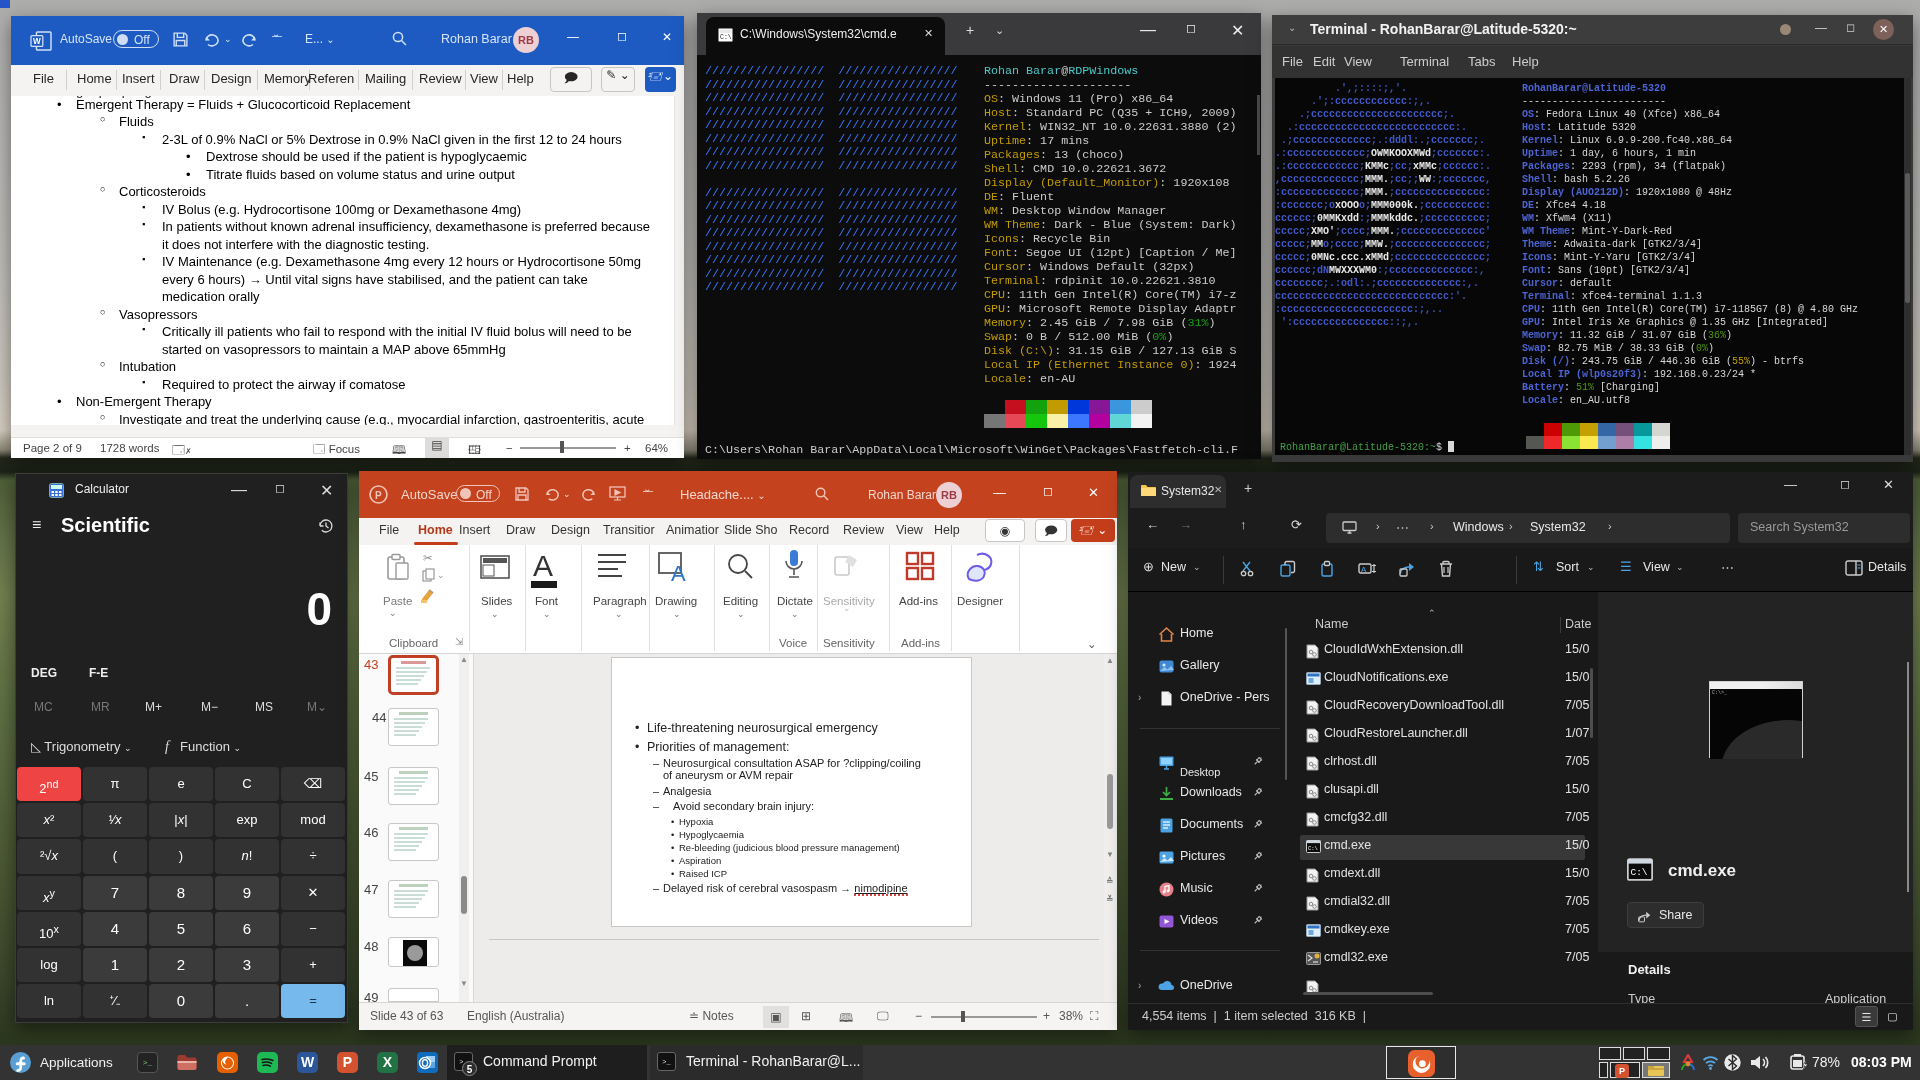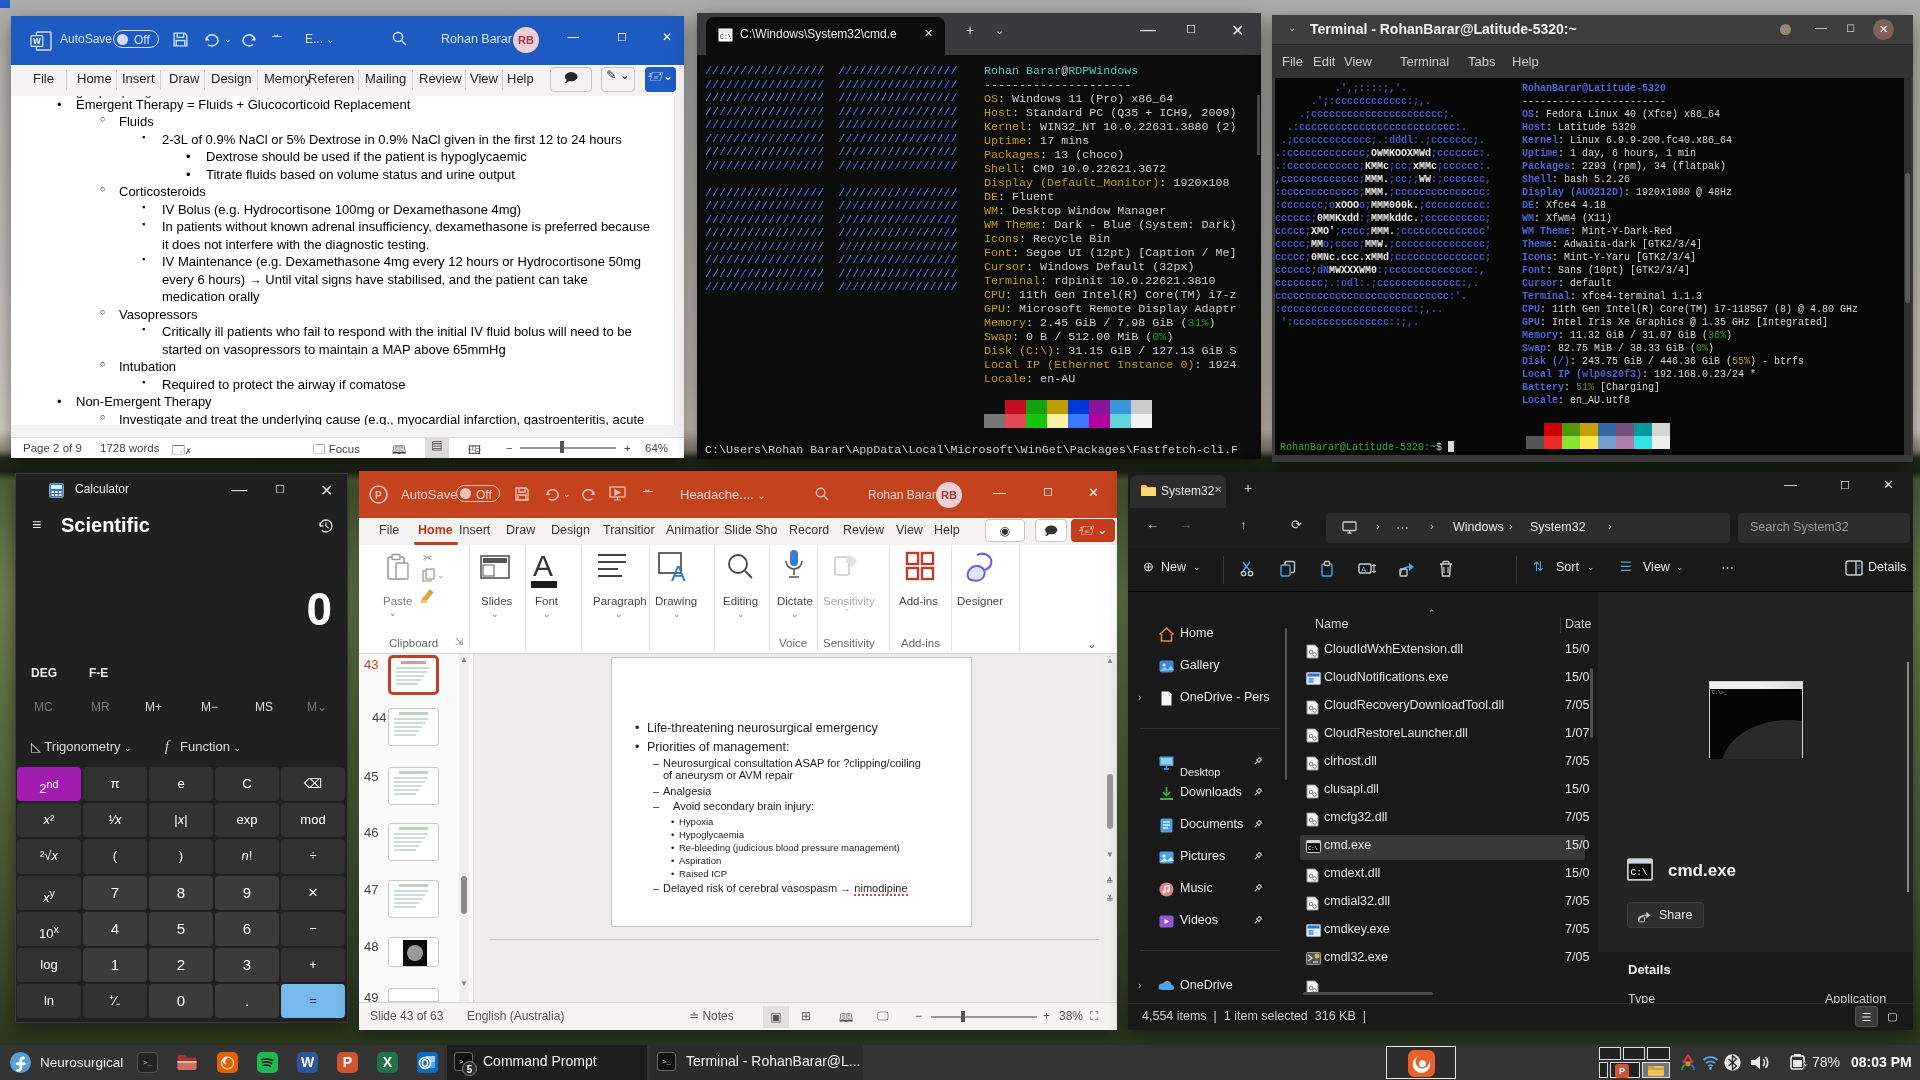--- a/index.html
+++ b/index.html
@@ -325,21 +325,21 @@
       <span style="position:absolute;left:75px">MR</span>
       <span style="position:absolute;left:129px;color:#ddd">M+</span>
       <span style="position:absolute;left:185px;color:#ddd">M−</span>
       <span style="position:absolute;left:239px;color:#ddd">MS</span>
       <span style="position:absolute;left:291px">M⌄</span>
  </div>
  <span style="position:absolute;left:15px;top:265px;color:#ddd;font-size:13px">◺ Trigonometry <span style="font-size:9px">⌄</span></span>
  <span style="position:absolute;left:149px;top:265px;color:#ddd;font-size:14px;font-style:italic;font-family:'Liberation Serif',serif">f</span>
  <span style="position:absolute;left:164px;top:265px;color:#ddd;font-size:13px">Function <span style="font-size:9px">⌄</span></span>
  <div id="keys" style="position:absolute;left:1px;top:293px;width:328px;height:252px">
-      <div style="position:absolute;left:0px;top:0px;width:64px;height:34.2px;background:#a21caf;border-radius:4px;color:#fff;font-size:13px;text-align:center;line-height:34px">2<sup>nd</sup></div>
+      <div style="position:absolute;left:0px;top:0px;width:64px;height:34.2px;background:#ef4444;border-radius:4px;color:#fff;font-size:13px;text-align:center;line-height:34px">2<sup>nd</sup></div>
       <div style="position:absolute;left:66px;top:0px;width:64px;height:34.2px;background:#323232;border-radius:4px;color:#fff;font-size:13px;text-align:center;line-height:34px">π</div>
       <div style="position:absolute;left:132px;top:0px;width:64px;height:34.2px;background:#323232;border-radius:4px;color:#fff;font-size:13px;text-align:center;line-height:34px">e</div>
       <div style="position:absolute;left:198px;top:0px;width:64px;height:34.2px;background:#323232;border-radius:4px;color:#fff;font-size:13px;text-align:center;line-height:34px">C</div>
       <div style="position:absolute;left:264px;top:0px;width:64px;height:34.2px;background:#323232;border-radius:4px;color:#fff;font-size:13px;text-align:center;line-height:34px">⌫</div>
       <div style="position:absolute;left:0px;top:36.2px;width:64px;height:34.2px;background:#323232;border-radius:4px;color:#fff;font-size:13px;text-align:center;line-height:34px"><i>x</i>²</div>
       <div style="position:absolute;left:66px;top:36.2px;width:64px;height:34.2px;background:#323232;border-radius:4px;color:#fff;font-size:13px;text-align:center;line-height:34px">¹⁄<i>x</i></div>
       <div style="position:absolute;left:132px;top:36.2px;width:64px;height:34.2px;background:#323232;border-radius:4px;color:#fff;font-size:13px;text-align:center;line-height:34px">|<i>x</i>|</div>
       <div style="position:absolute;left:198px;top:36.2px;width:64px;height:34.2px;background:#323232;border-radius:4px;color:#fff;font-size:13px;text-align:center;line-height:34px">exp</div>
       <div style="position:absolute;left:264px;top:36.2px;width:64px;height:34.2px;background:#323232;border-radius:4px;color:#fff;font-size:13px;text-align:center;line-height:34px">mod</div>
       <div style="position:absolute;left:0px;top:72.4px;width:64px;height:34.2px;background:#323232;border-radius:4px;color:#fff;font-size:13px;text-align:center;line-height:34px">²√<i>x</i></div>
@@ -595,21 +595,21 @@
         <div style="position:absolute;left:67px;top:158px;font-size:9.5px;color:#222">Hypoxia</div>
         <div style="position:absolute;left:59px;top:171px;font-size:9.5px;color:#222">•</div>
         <div style="position:absolute;left:67px;top:171px;font-size:9.5px;color:#222">Hypoglycaemia</div>
         <div style="position:absolute;left:59px;top:184px;font-size:9.5px;color:#222">•</div>
         <div style="position:absolute;left:67px;top:184px;font-size:9.5px;color:#222">Re-bleeding (judicious blood pressure management)</div>
         <div style="position:absolute;left:59px;top:197px;font-size:9.5px;color:#222">•</div>
         <div style="position:absolute;left:67px;top:197px;font-size:9.5px;color:#222">Aspiration</div>
         <div style="position:absolute;left:59px;top:210px;font-size:9.5px;color:#222">•</div>
         <div style="position:absolute;left:67px;top:210px;font-size:9.5px;color:#222">Raised ICP</div>
         <div style="position:absolute;left:41px;top:224px;font-size:11px;color:#222">–</div>
-        <div style="position:absolute;left:51px;top:224px;font-size:11px;color:#222">Delayed risk of cerebral vasospasm → <span style="border-bottom:2px dotted #d44">nimodipine</span></div>
+        <div style="position:absolute;left:51px;top:224px;font-size:11px;color:#222">Delayed risk of cerebral vasospasm → <span style="text-decoration:underline;border-bottom:2px dotted #d44">nimodipine</span></div>
       </div>
       <div style="position:absolute;left:15px;top:285px;width:610px;height:1px;background:#c8c6c4"></div>
       <div style="position:absolute;left:630px;top:0px;width:12px;height:348px;background:#f0efee">
         <span style="position:absolute;left:2px;top:2px;color:#888;font-size:8px">▲</span>
         <div style="position:absolute;left:3px;top:120px;width:6px;height:55px;background:#9a9a9a;border-radius:3px"></div>
         <span style="position:absolute;left:2px;top:196px;color:#888;font-size:8px">▼</span>
         <span style="position:absolute;left:2px;top:222px;color:#555;font-size:9px">≙</span>
         <span style="position:absolute;left:2px;top:240px;color:#555;font-size:9px">≚</span>
       </div>
     </div>
@@ -936,21 +936,21 @@
   <span style="position:absolute;left:14px;top:5px;font-size:12.5px;color:#ccc">4,554 items&nbsp;&nbsp;|&nbsp;&nbsp;1 item selected&nbsp;&nbsp;316 KB&nbsp;&nbsp;|</span>
   <span style="position:absolute;left:727px;top:2px;width:23px;height:21px;background:#3a3a3a;border:1px solid #555;border-radius:3px;text-align:center;line-height:20px;font-size:11px">☰</span>
   <span style="position:absolute;left:753px;top:2px;width:23px;height:21px;text-align:center;line-height:20px;font-size:11px">▢</span>
  </div>
 </div>
 <div class="abs" id="taskbar">
  <svg style="position:absolute;left:10px;top:7px" width="21" height="21" viewBox="0 0 21 21">
       <circle cx="10.5" cy="10.5" r="10.5" fill="#5a9fd4"></circle>
       <path d="M13.5 4.5c-2.4 0-4.1 1.8-4.1 4.2v1.6H7.2a1.5 1.5 0 0 0 0 3h2.2v2.2c0 .9-.7 1.5-1.6 1.5a1.5 1.5 0 0 0 0 3c2.4 0 4.3-1.9 4.3-4.4v-2.3h2.1a1.5 1.5 0 0 0 0-3h-2.1V8.9c0-.9.6-1.4 1.4-1.4a1.5 1.5 0 0 0 0-3z" fill="#fff"></path>
     </svg>
- <span style="position:absolute;left:40px;top:10px;font-size:13.5px;color:#f0f0f0">Neurosurgical</span>
+ <span style="position:absolute;left:40px;top:10px;font-size:13.5px;color:#f0f0f0">Applications</span>
  <span style="position:absolute;left:137px;top:7px;width:21px;height:21px;background:#232323;border:1px solid #555;border-radius:4px;color:#7ec87e;font-size:8px;text-align:center;line-height:20px;font-family:'Liberation Mono',monospace">&gt;_</span>
  <svg style="position:absolute;left:176px;top:7px" width="21" height="21" viewBox="0 0 21 21">
       <path d="M1.5 5c0-1.1.9-2 2-2h5.5l2 2.5h7.5a2 2 0 0 1 2 2V16a2 2 0 0 1-2 2h-15a2 2 0 0 1-2-2z" fill="#9c3a30"></path>
       <path d="M1.5 9h19V16a2 2 0 0 1-2 2h-15a2 2 0 0 1-2-2z" fill="#ce6f62"></path>
       <path d="M1.5 9h19v2h-19z" fill="#e7b4ab"></path>
     </svg>
  <svg style="position:absolute;left:217px;top:7px" width="21" height="21" viewBox="0 0 21 21">
       <rect width="21" height="21" rx="5" fill="#e66000"></rect>
       <circle cx="10.5" cy="11" r="6.5" fill="#fff"></circle>
       <path d="M10.5 5.5c3 0 5.5 2.4 5.5 5.5 0 3-2.5 5.5-5.5 5.5A5.5 5.5 0 0 1 5 11c0-1 .3-2 .8-2.8-.2 2.6 1.6 4.3 3.7 4.3-1.5-1.2-1.8-3.1-.8-4.6.7-1 1.8-1.6 1.8-2.4z" fill="#e66000"></path>

